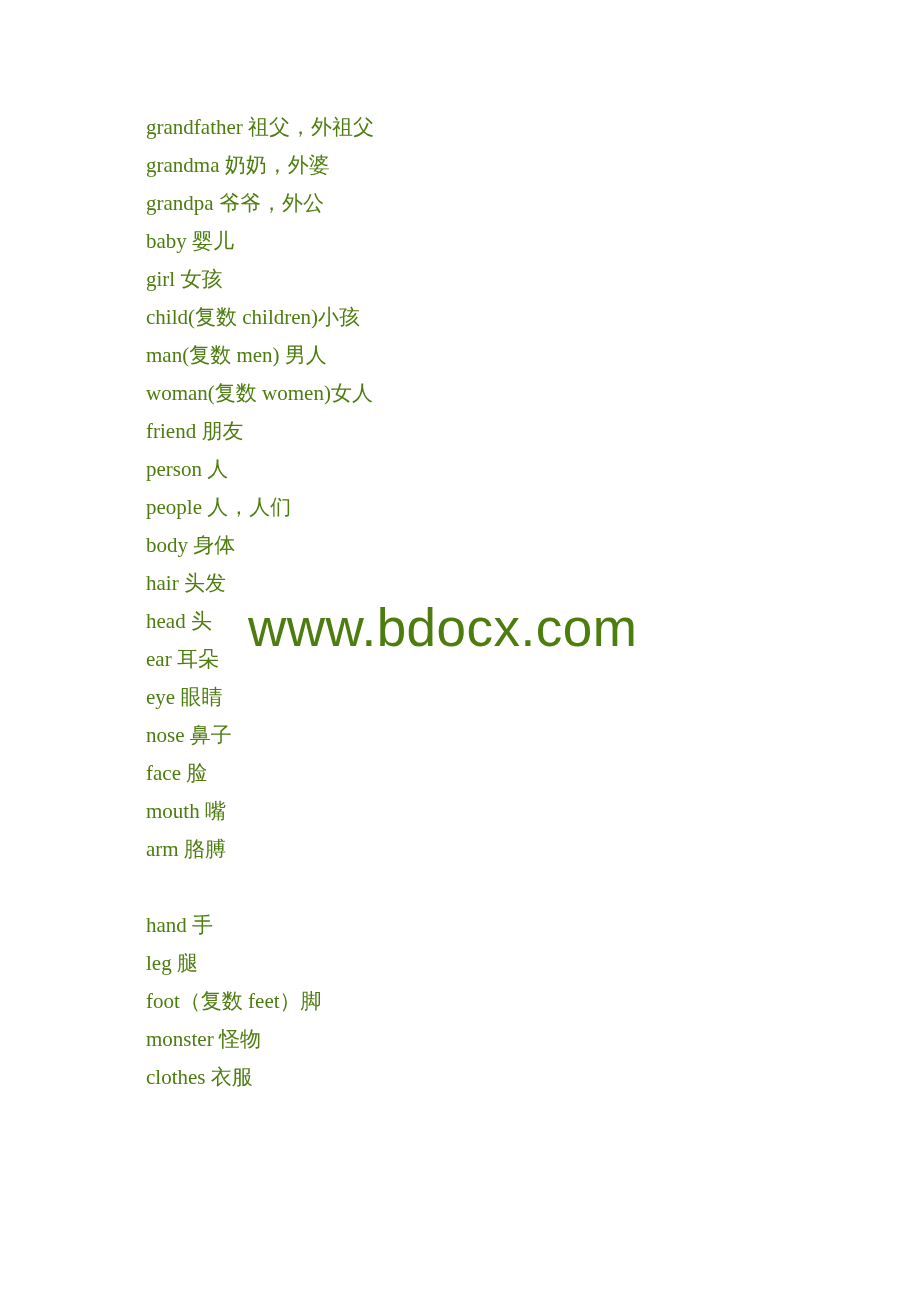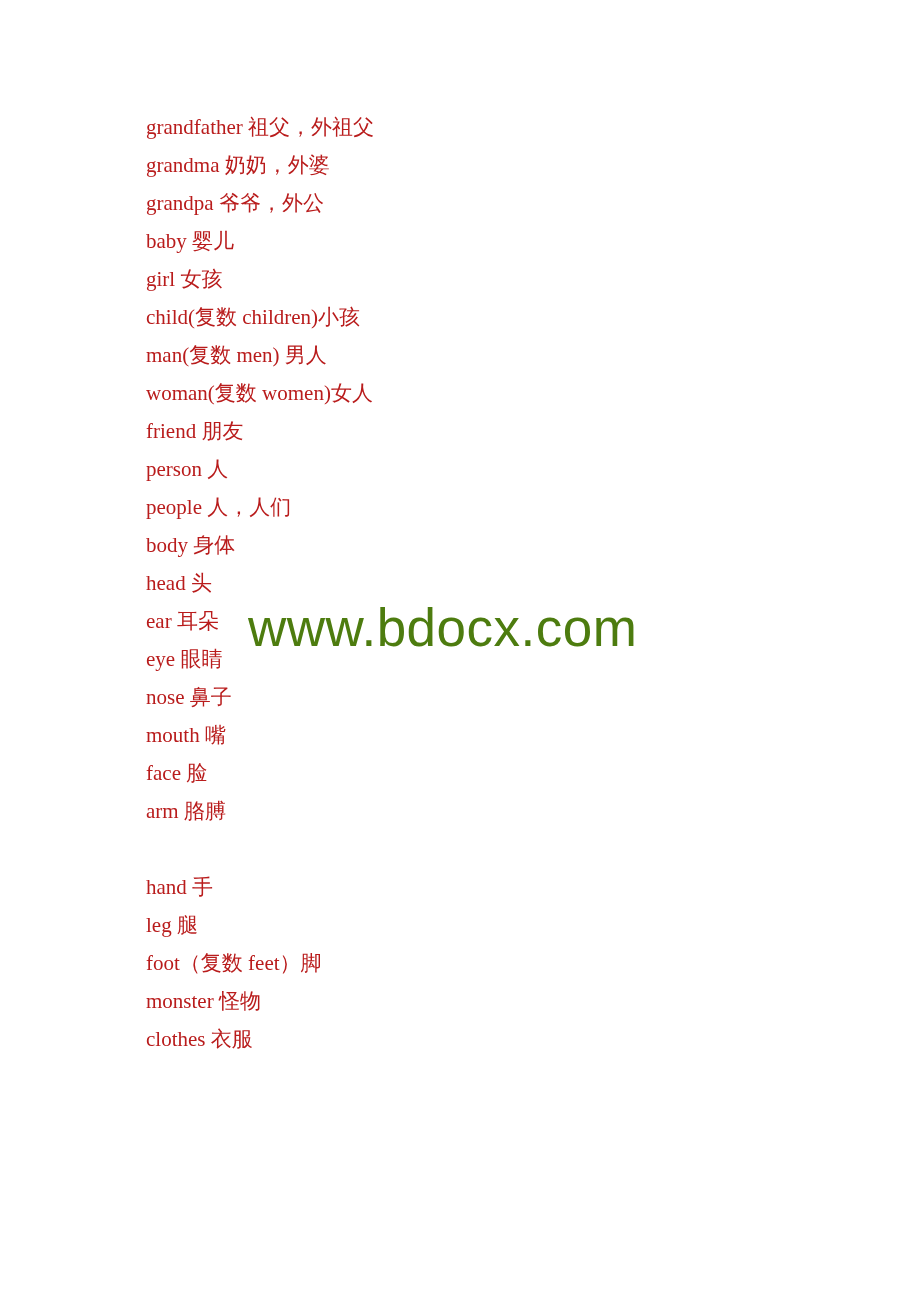--- a/index.html
+++ b/index.html
@@ -49,21 +49,21 @@
     top: 108px;
     width: 700px;
     z-index: 2;
   }
 
   .line {
     font-size: 21px;
     line-height: 38px;
     height: 38px;
     white-space: pre;
-    color: #b91c1c;
+    color: #4d7c0f;
   }
 
   
   .line.spacer {
     height: 38px;
   }
 </style>
 </head>
 <body>
 
@@ -78,26 +78,27 @@
     <div class="line">grandpa 爷爷，外公</div>
     <div class="line">baby 婴儿</div>
     <div class="line">girl 女孩</div>
     <div class="line">child(复数 children)小孩</div>
     <div class="line">man(复数 men) 男人</div>
     <div class="line">woman(复数 women)女人</div>
     <div class="line">friend 朋友</div>
     <div class="line">person 人</div>
     <div class="line">people 人，人们</div>
     <div class="line">body 身体</div>
+    <div class="line">hair 头发</div>
     <div class="line">head 头</div>
     <div class="line">ear 耳朵</div>
     <div class="line">eye 眼睛</div>
     <div class="line">nose 鼻子</div>
+    <div class="line">face 脸</div>
     <div class="line">mouth 嘴</div>
-    <div class="line">face 脸</div>
     <div class="line">arm 胳膊</div>
     <div class="line spacer"></div>
     <div class="line">hand 手</div>
     <div class="line">leg 腿</div>
     <div class="line">foot（复数 feet）脚</div>
     <div class="line">monster 怪物</div>
     <div class="line">clothes 衣服</div>
 
   </div>
 </div>

